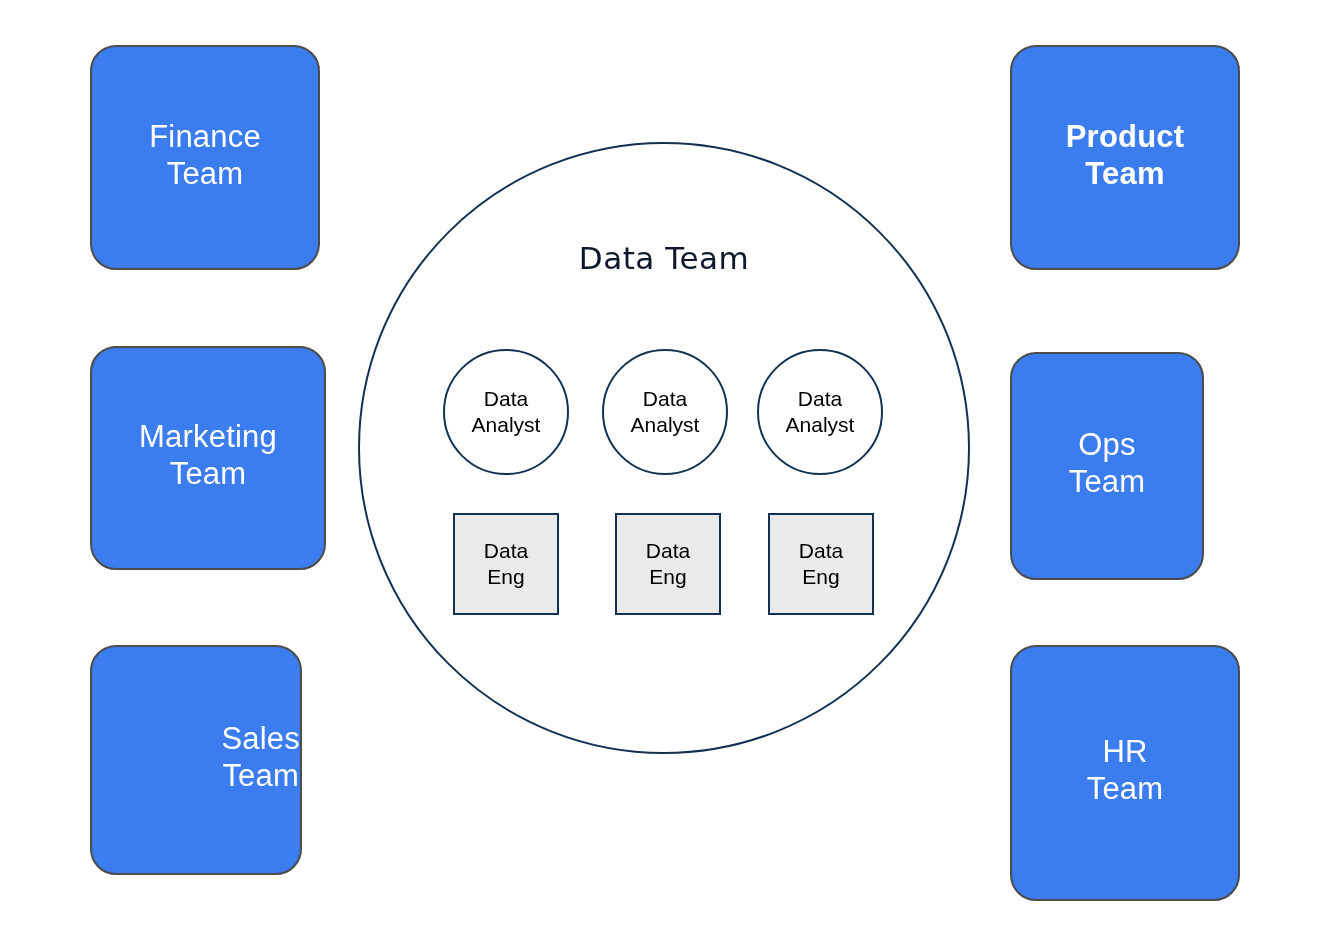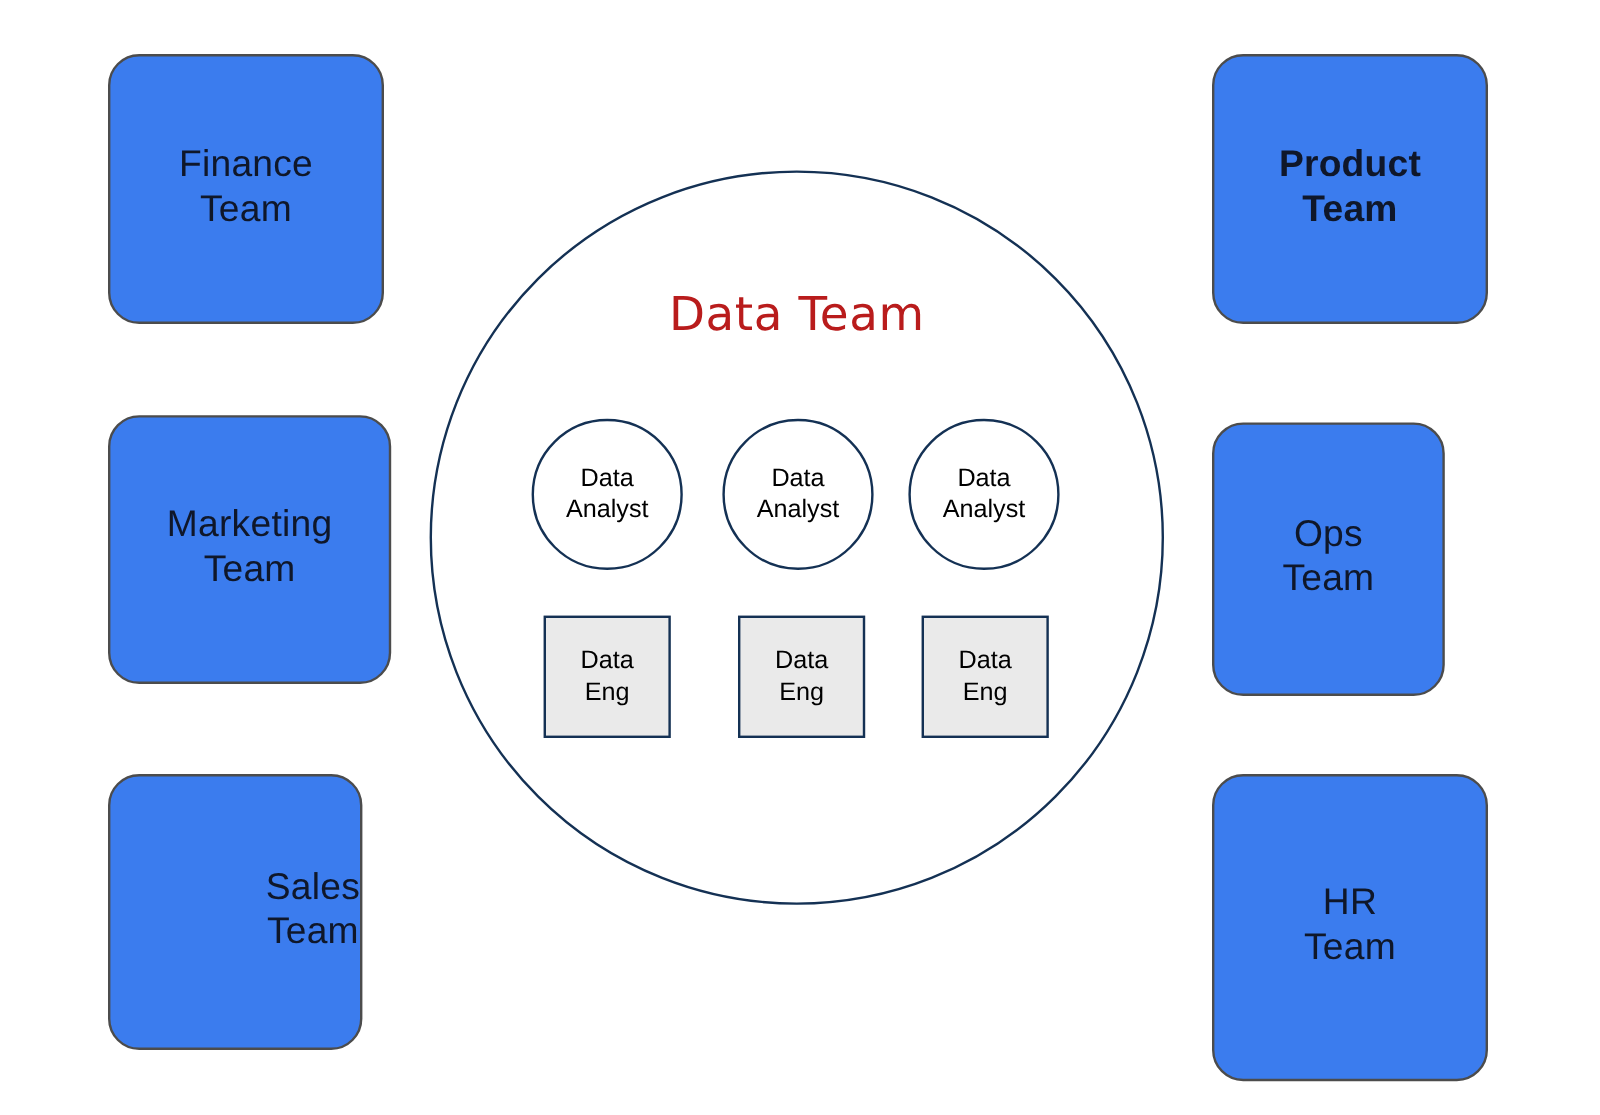--- a/index.html
+++ b/index.html
@@ -23,21 +23,21 @@
   
   .team-box {
     position: absolute;
     box-sizing: border-box;
     background: #3b7cee;
     border: 2px solid #4c4c4c;
     border-radius: 26px;
     display: flex;
     align-items: center;
     justify-content: center;
-    color: #0f172a;
+    color: #ffffff;
     text-align: center;
     line-height: 1.18;
     font-size: 31px;
     font-weight: 400;
     letter-spacing: 0.2px;
     padding-bottom: 4px;
   }
   .team-box .label-lines {
     display: block;
     white-space: pre-line;
@@ -55,22 +55,22 @@
     border-radius: 50%;
     background: #ffffff;
   }
 
   .big-circle-title {
     position: absolute;
     left: 358px;
     top: 240px;
     width: 612px;
     text-align: center;
-    color: #b91c1c;
-    font-size: 39px;
+    color: #0f172a;
+    font-size: 31px;
     font-weight: 500;
     letter-spacing: 0.5px;
     font-family: "DejaVu Sans", sans-serif;
   }
 
   
   .role-circle {
     position: absolute;
     box-sizing: border-box;
     width: 126px;

